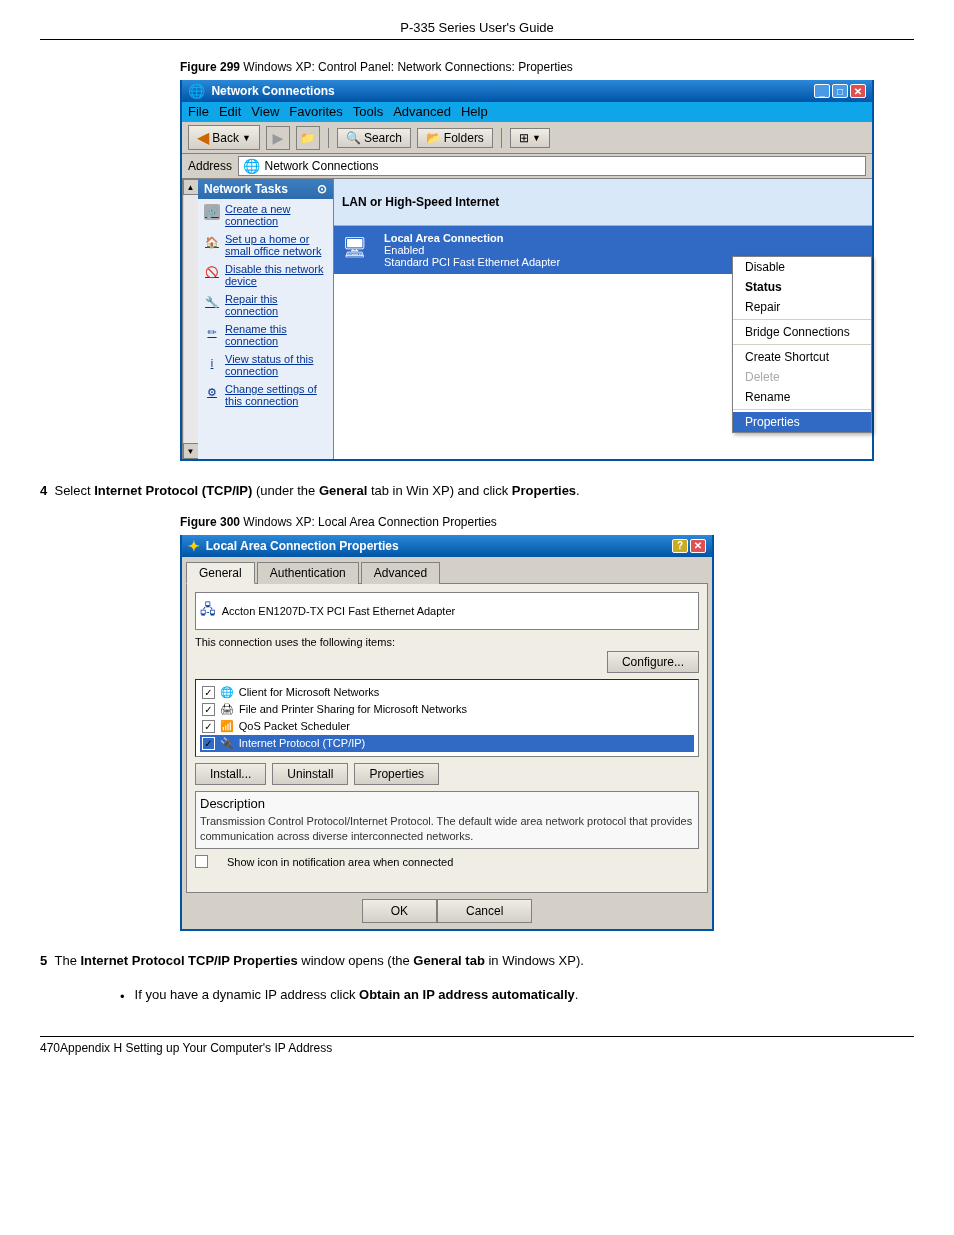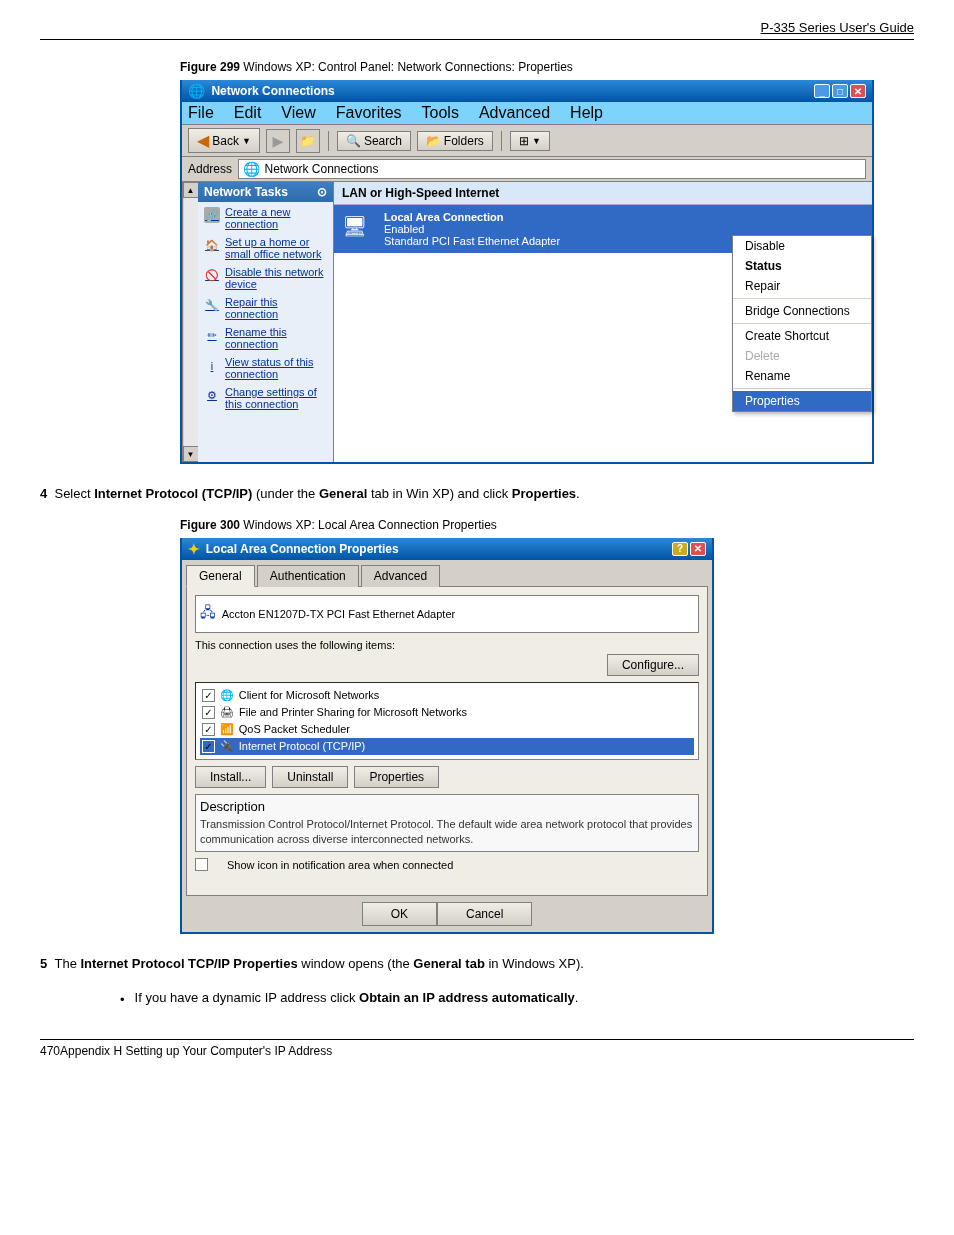--- a/index.html
+++ b/index.html
@@ -9,26 +9,25 @@
       font-size: 13px;
       color: #000;
       width: 954px;
       min-height: 1235px;
       padding: 20px 40px;
     }
 
     
     .page-header {
       display: flex;
-      justify-content: flex-end;
+      justify-content: center;
       align-items: center;
       border-bottom: 1px solid #000;
       padding-bottom: 4px;
       margin-bottom: 20px;
-      text-decoration: underline;
     }
     
     
     .figure-caption {
       font-size: 12px;
       margin-bottom: 6px;
       margin-left: 140px;
     }
     .figure-caption strong { font-weight: bold; }
 
@@ -61,26 +60,26 @@
       cursor: pointer;
       border: 1px solid #fff;
       border-radius: 2px;
     }
     .xp-btn-min { background: #4a9ae8; }
     .xp-btn-max { background: #4a9ae8; }
     .xp-btn-close { background: #e05050; }
 
     
     .xp-menubar {
-      background: #7dd3fc;
+      background: #0ea5e9;
       border-bottom: 1px solid #808080;
       padding: 2px 6px;
       display: flex;
-      gap: 20px;
-      font-size: 16px;
+      gap: 10px;
+      font-size: 13px;
     }
     .xp-menubar span { cursor: pointer; }
 
     
     .xp-toolbar {
       background: #d4d0c8;
       border-bottom: 1px solid #808080;
       padding: 3px 6px;
       display: flex;
       align-items: center;
@@ -168,21 +167,21 @@
 
     
     .xp-right-panel {
       flex: 1;
       background: #fff;
       padding: 0;
       position: relative;
     }
     .xp-right-header {
       background: #d9e8f9;
-      padding: 4px 8px;
+      padding: 16px 8px;
       font-size: 12px;
       font-weight: bold;
       border-bottom: 1px solid #aac;
     }
     .xp-network-item {
       display: flex;
       align-items: center;
       gap: 6px;
       padding: 6px 8px;
       background: #316ac5;

